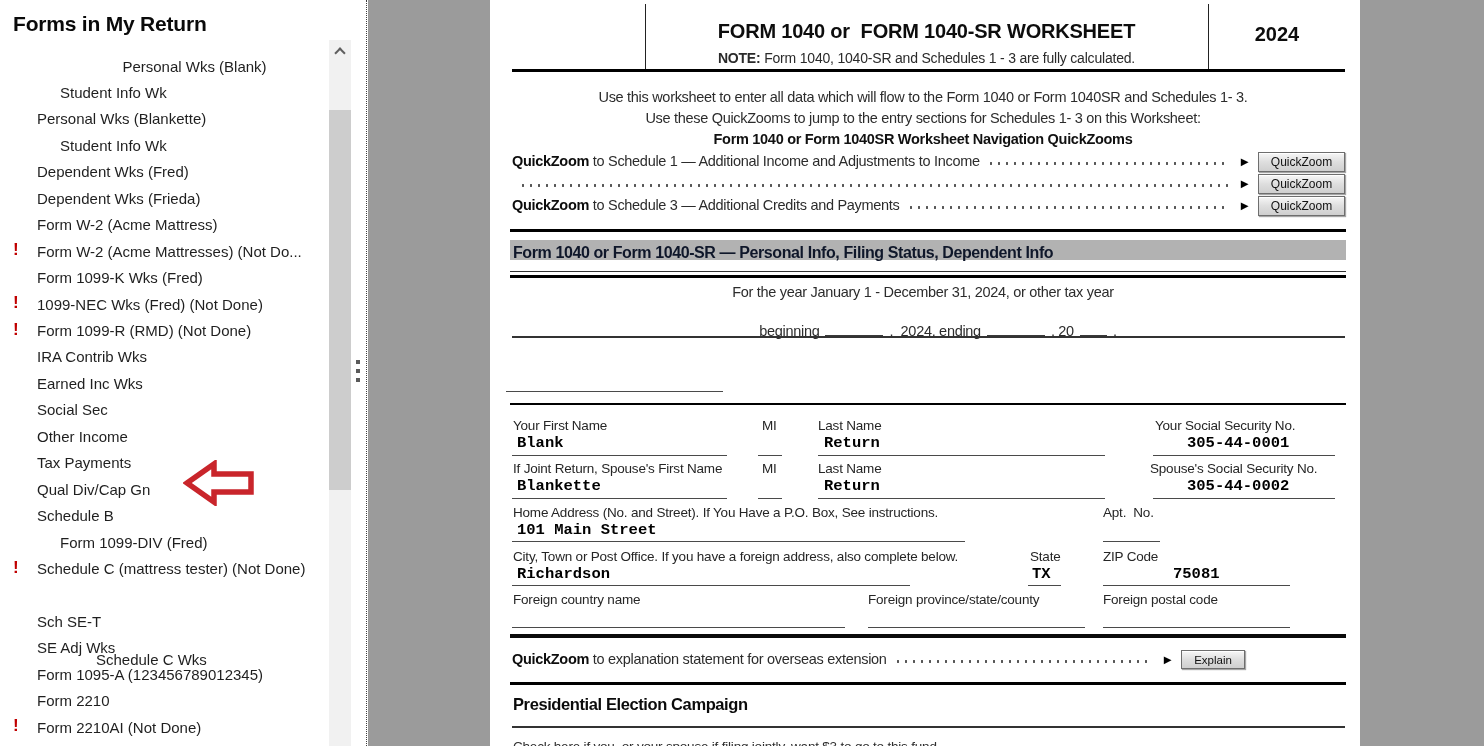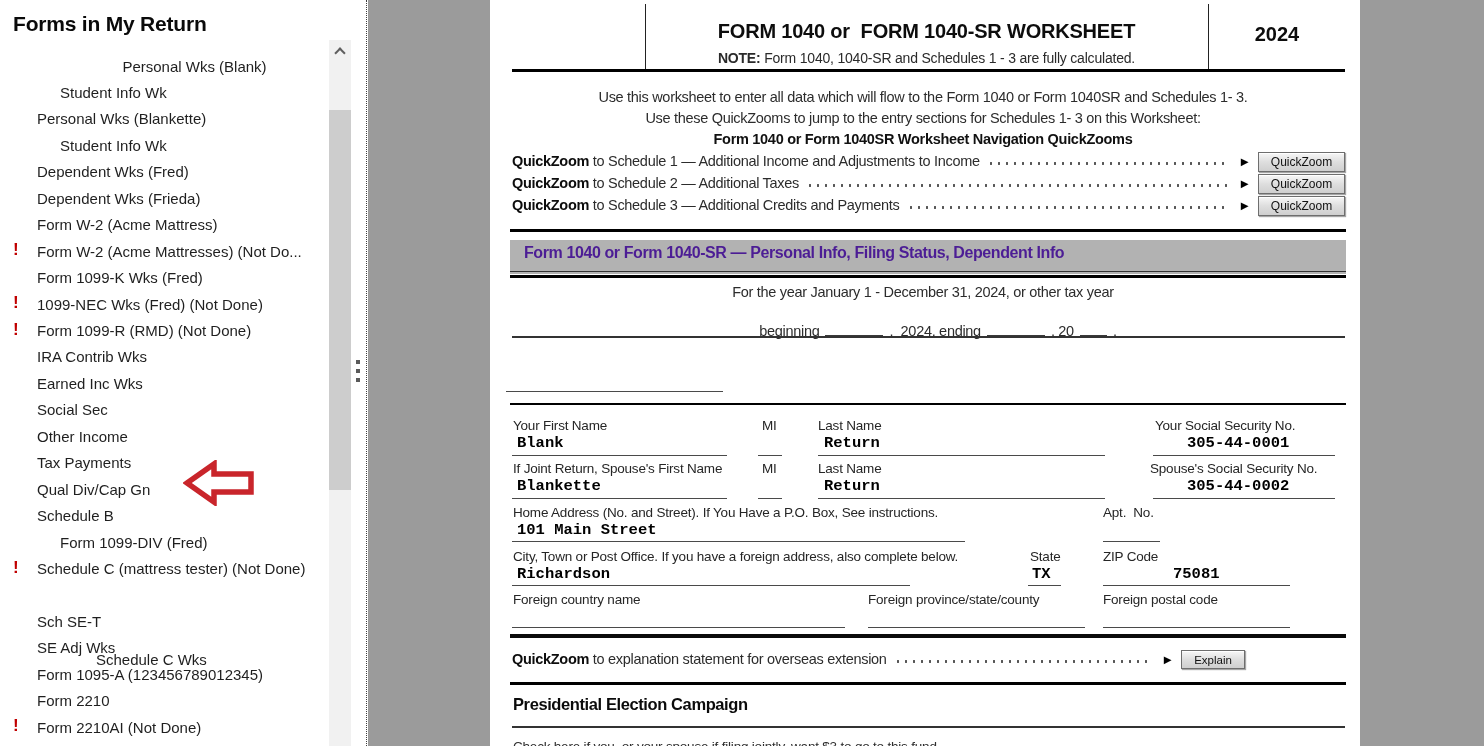--- a/index.html
+++ b/index.html
@@ -52,22 +52,22 @@
   .leader { flex:1 1 auto; height:18px; margin:0 8px 0 7px;
     background-image:radial-gradient(circle, #555 1.1px, transparent 1.4px);
     background-size:8px 5px; background-repeat:repeat-x; background-position:left bottom 4px; }
   .qz-arrow { font-size:13px; color:#000; line-height:19px; margin-right:7px; }
   .btn { font-family:"Liberation Sans", sans-serif; font-size:12px; color:#111;
     background:linear-gradient(180deg,#f7f7f7,#dedede 50%,#cfcfcf); border:1px solid #6e6e6e;
     box-shadow:inset 0 1px 0 #fff, 1px 1px 1px rgba(0,0,0,0.35); cursor:pointer; }
   .qz-btn { width:87px; height:20px; }
   .explain-btn { width:64px; height:19px; font-size:11.5px; margin-bottom:1px; }
 
-  .section-bar { position:absolute; left:20px; top:240px; width:836px; height:34px; background:#b2b2b2;
-    font-size:16px; font-weight:bold; color:#4c1d95; letter-spacing:-0.4px; line-height:26px; padding-left:14px; white-space:pre; }
+  .section-bar { position:absolute; left:20px; top:240px; width:836px; height:20px; background:#b2b2b2;
+    font-size:16px; font-weight:bold; color:#0f172a; letter-spacing:-0.4px; line-height:26px; padding-left:3px; white-space:pre; }
 
   .blank { display:inline-block; border-bottom:1.5px solid #3a3a3a; height:15px; margin:0 6px; vertical-align:baseline; }
 
   .dbl-rule { position:absolute; left:20px; width:836px; height:2px; border-top:2.5px solid #0a0a0a; border-bottom:2.5px solid #0a0a0a; }
 
   .pres-title { position:absolute; font-size:16.5px; font-weight:bold; color:#0b0b0b; letter-spacing:-0.4px; }
   .cutoff { position:absolute; font-size:13.5px; color:#2f2f2f; letter-spacing:-0.2px; white-space:pre; }
 
   .arrow-annot { position:absolute; left:183px; top:460px; }
 </style>
@@ -225,21 +225,20 @@
       <div class="ctr intro-b" style="left:11px; top:131px; width:844px;">Form 1040 or Form 1040SR Worksheet Navigation QuickZooms</div>
 
       <div>
           <div class="qz-row" style="top: 152px;">
     <span class="qz-label"><b class="qz-prefix">QuickZoom</b><span> to Schedule 1 — Additional Income and Adjustments to Income</span></span>
     <span class="leader"></span>
     <span class="qz-arrow">►</span>
     <button class="btn qz-btn">QuickZoom</button>
   </div>
           <div class="qz-row" style="top: 174px;">
-    <span class="qz-label"><b class="qz-prefix">QuickZoom</b><span> to Schedule 2 — Additional Taxes</span></span>
     <span class="leader"></span>
     <span class="qz-arrow">►</span>
     <button class="btn qz-btn">QuickZoom</button>
   </div>
           <div class="qz-row" style="top: 196px;">
     <span class="qz-label"><b class="qz-prefix">QuickZoom</b><span> to Schedule 3 — Additional Credits and Payments</span></span>
     <span class="leader"></span>
     <span class="qz-arrow">►</span>
     <button class="btn qz-btn">QuickZoom</button>
   </div>

